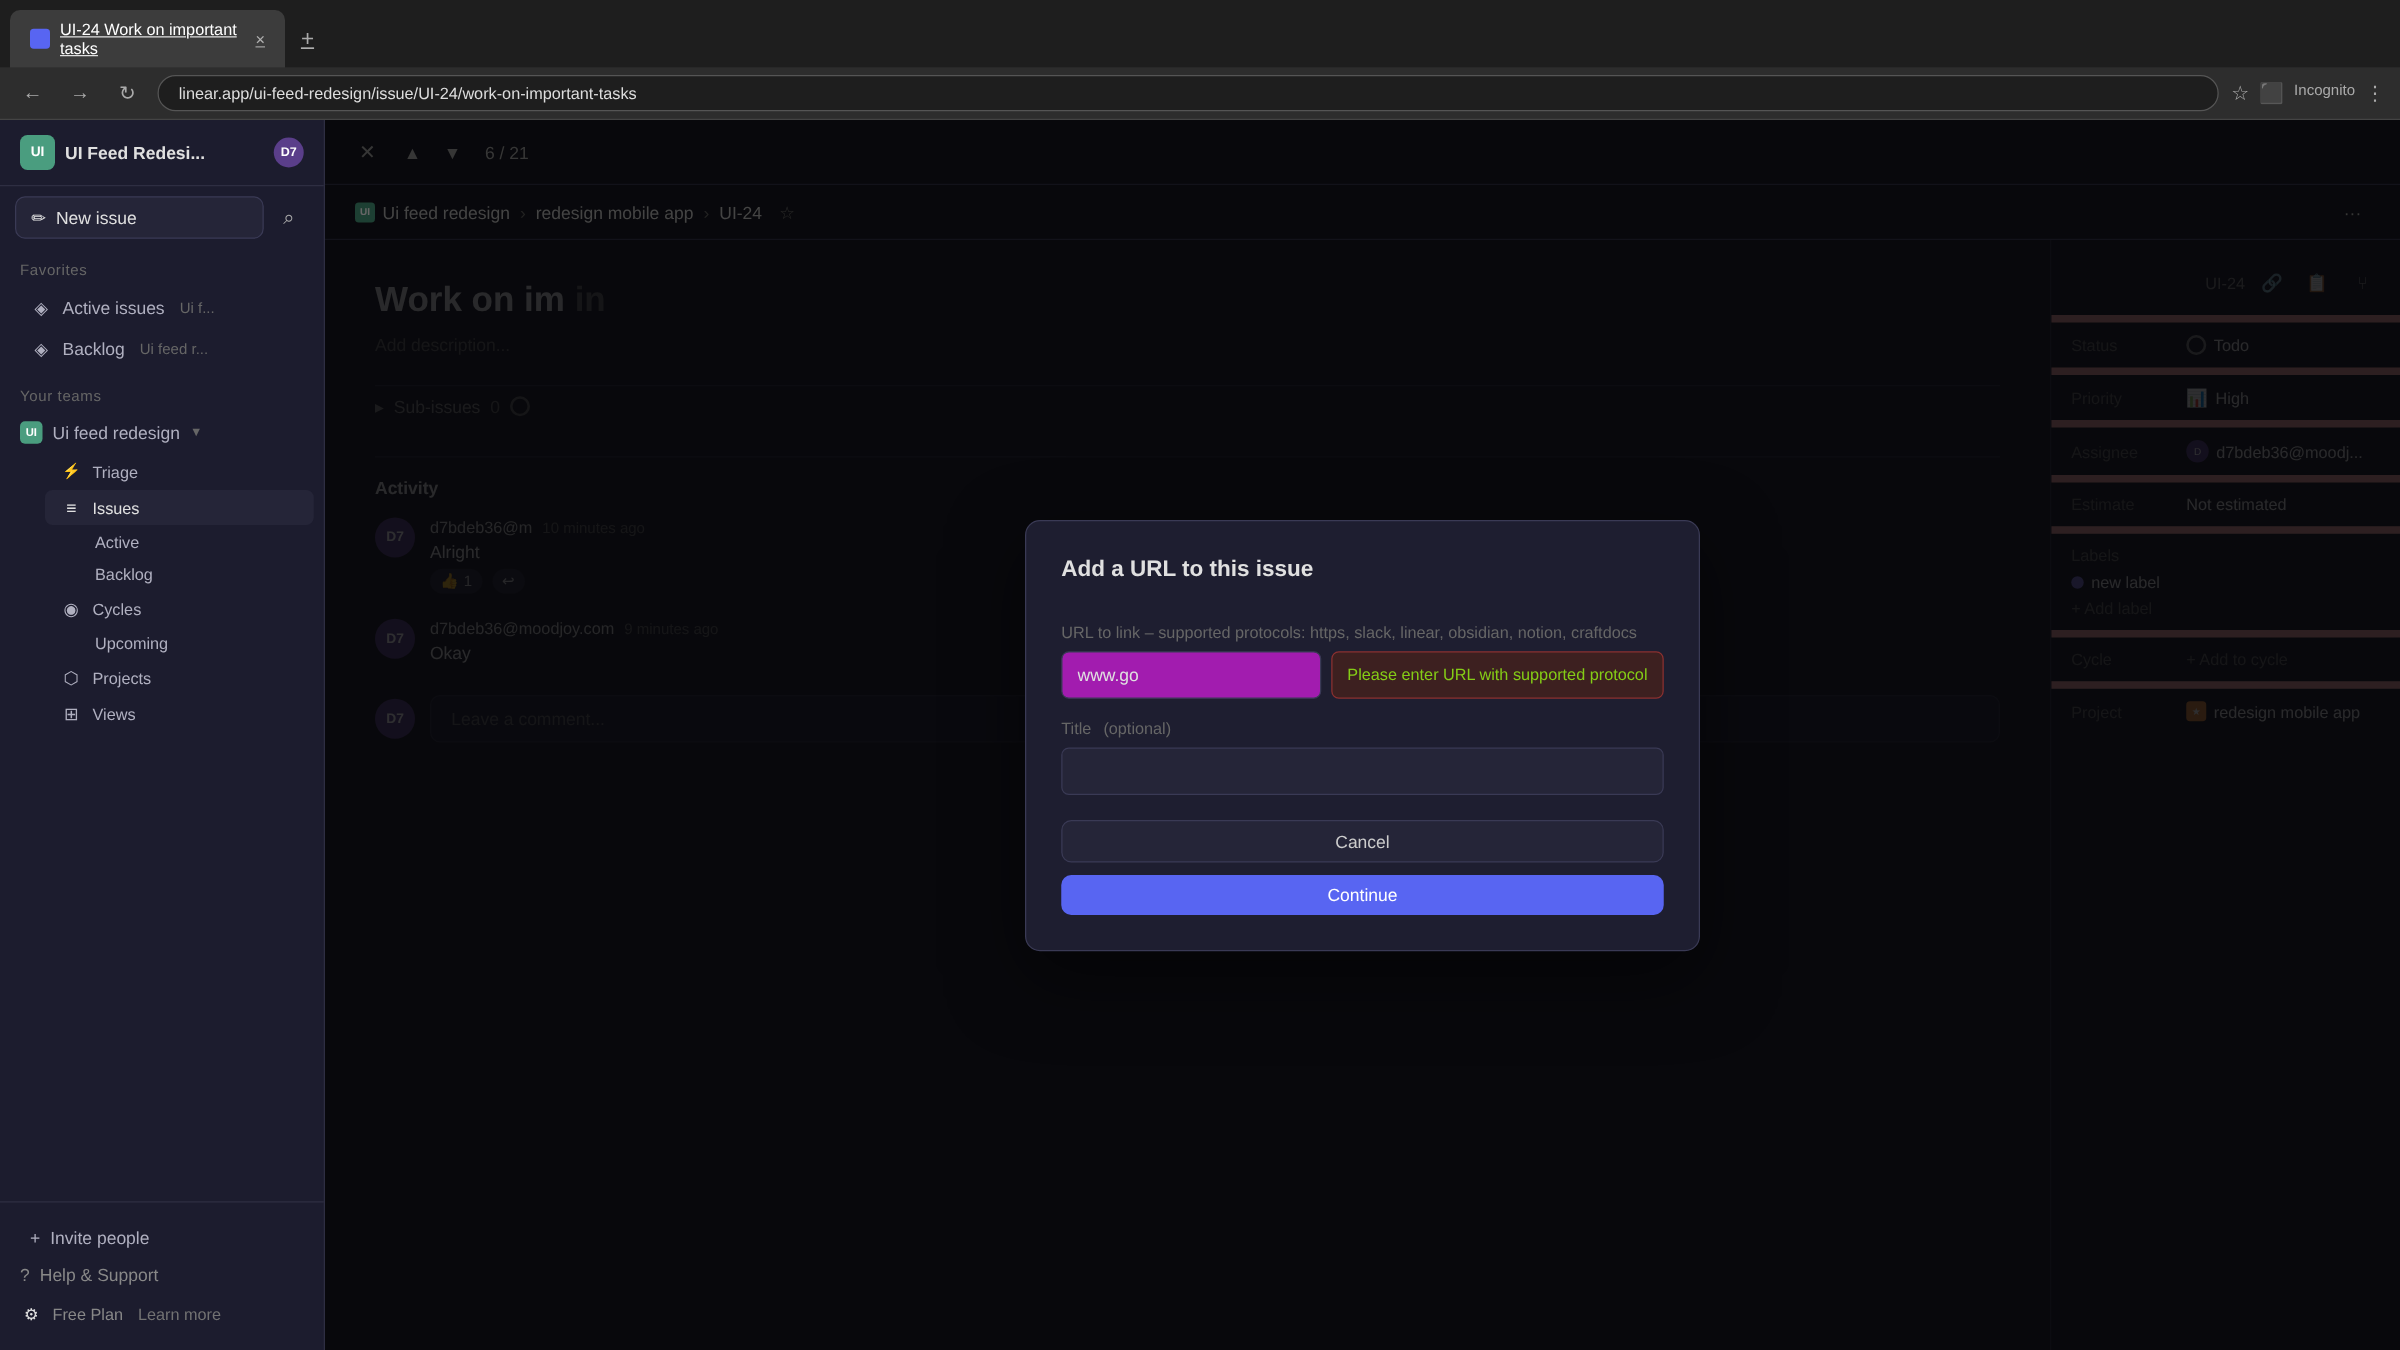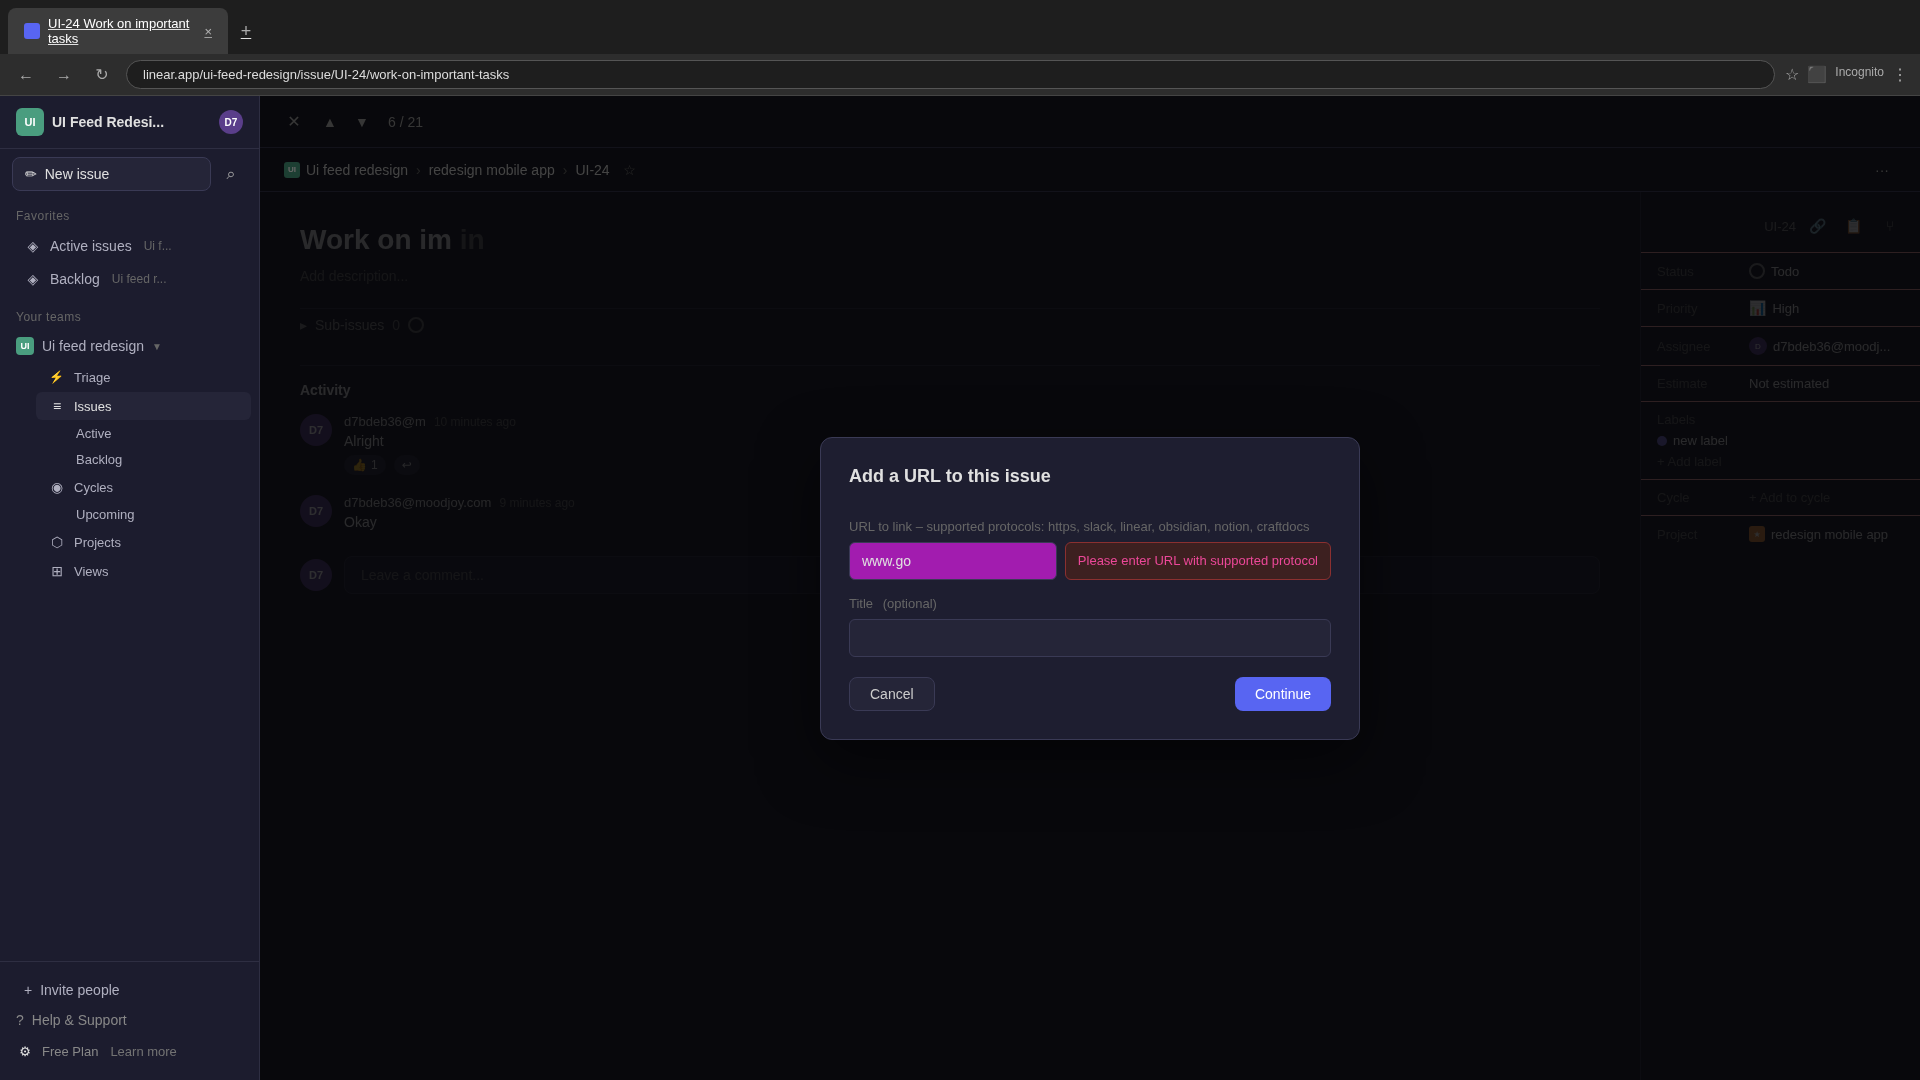--- a/index.html
+++ b/index.html
@@ -87,43 +87,43 @@
     .comment-actions { display: flex; gap: 8px; align-items: center; }
     .reaction { display: flex; align-items: center; gap: 4px; padding: 3px 8px; background: #252538; border-radius: 12px; font-size: 12px; color: #ccc; cursor: pointer; }
     .comment-input { display: flex; gap: 12px; align-items: center; margin-top: 16px; }
     .comment-placeholder { flex: 1; padding: 10px 16px; background: #1c1c2e; border: 1px solid #2e2e42; border-radius: 8px; font-size: 14px; color: #666; cursor: text; }
 
     
     .right-panel { width: 280px; border-left: 1px solid #2e2e42; padding: 20px 0; flex-shrink: 0; overflow-y: auto; background: #16161e; }
     .panel-header { display: flex; align-items: center; justify-content: flex-end; padding: 0 16px 12px; gap: 8px; }
     .panel-id { font-size: 13px; color: #888; }
     .panel-icon { width: 28px; height: 28px; display: flex; align-items: center; justify-content: center; color: #888; cursor: pointer; font-size: 14px; }
-    .panel-row { display: flex; align-items: center; padding: 10px 16px; gap: 12px; border-top: 1px solid #fca5a5; }
+    .panel-row { display: flex; align-items: center; padding: 10px 16px; gap: 12px; border-top: 6px solid #fca5a5; }
     .panel-label { font-size: 13px; color: #666; width: 80px; flex-shrink: 0; }
     .panel-value { display: flex; align-items: center; gap: 6px; font-size: 13px; color: #e0e0e0; }
     .status-circle { width: 16px; height: 16px; border: 2px solid #888; border-radius: 50%; }
     .priority-icon { font-size: 14px; color: #e88c3a; }
     .assignee-avatar { width: 18px; height: 18px; background: #5a3e8a; border-radius: 50%; display: flex; align-items: center; justify-content: center; font-size: 8px; color: #fff; }
     .label-dot { width: 10px; height: 10px; background: #7c72dc; border-radius: 50%; }
     .add-label { font-size: 13px; color: #666; cursor: pointer; display: flex; align-items: center; gap: 4px; }
     .project-icon { width: 16px; height: 16px; background: #e88c3a; border-radius: 3px; display: flex; align-items: center; justify-content: center; font-size: 8px; color: #fff; }
     .add-btn { font-size: 13px; color: #666; cursor: pointer; }
 
     
     .modal-overlay { position: absolute; inset: 0; background: rgba(0,0,0,0.6); display: flex; align-items: center; justify-content: center; z-index: 100; }
     .modal { background: #1e1e30; border: 1px solid #3a3a55; border-radius: 12px; width: 540px; padding: 28px; box-shadow: 0 20px 60px rgba(0,0,0,0.5); }
     .modal-title { font-size: 18px; font-weight: 600; color: #e0e0e0; margin-bottom: 32px; }
     .modal-field-label { font-size: 13px; color: #888; margin-bottom: 8px; }
     .modal-field-label span { color: #666; }
     .url-description { font-size: 13px; color: #666; margin-bottom: 8px; }
     .url-input-row { display: flex; gap: 8px; margin-bottom: 16px; }
     .url-input { flex: 1; padding: 10px 12px; background: #a21caf; border: 1.5px solid #3a3a55; border-radius: 6px; font-size: 14px; color: #e0e0e0; outline: none; }
-    .url-error { padding: 10px 12px; background: #3d2020; border: 1px solid #8b3030; border-radius: 6px; font-size: 13px; color: #ec4899; white-space: nowrap; }
+    .url-error { padding: 10px 12px; background: #3d2020; border: 1px solid #8b3030; border-radius: 6px; font-size: 13px; color: #84cc16; white-space: nowrap; }
     .title-input { width: 100%; padding: 10px 12px; background: #252538; border: 1px solid #3a3a55; border-radius: 6px; font-size: 14px; color: #e0e0e0; outline: none; margin-bottom: 20px; }
-    .modal-actions { display: flex; justify-content: space-between; gap: 10px; }
+    .modal-actions { display: flex; justify-content: flex-end; gap: 10px; flex-direction: column; }
     .btn-cancel { padding: 8px 20px; background: #252538; border: 1px solid #3a3a55; border-radius: 8px; font-size: 14px; color: #ccc; cursor: pointer; }
     .btn-continue { padding: 8px 20px; background: #5865f2; border: none; border-radius: 8px; font-size: 14px; color: #fff; cursor: pointer; font-weight: 500; }
 
     
     .dimmed { opacity: 0.4; pointer-events: none; }
   </style>
 </head>
 <body>
 
 <div class="browser-chrome">

